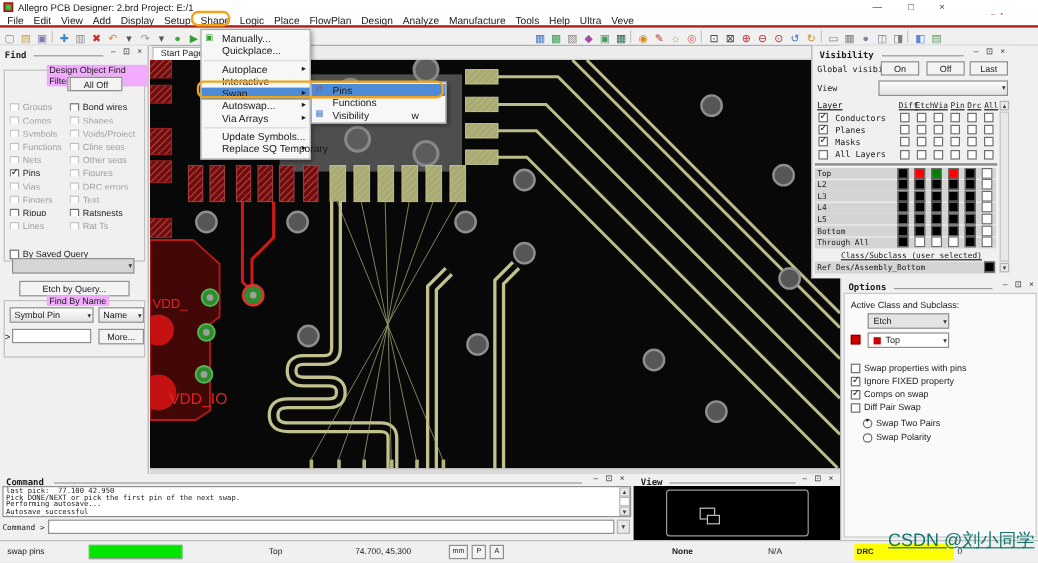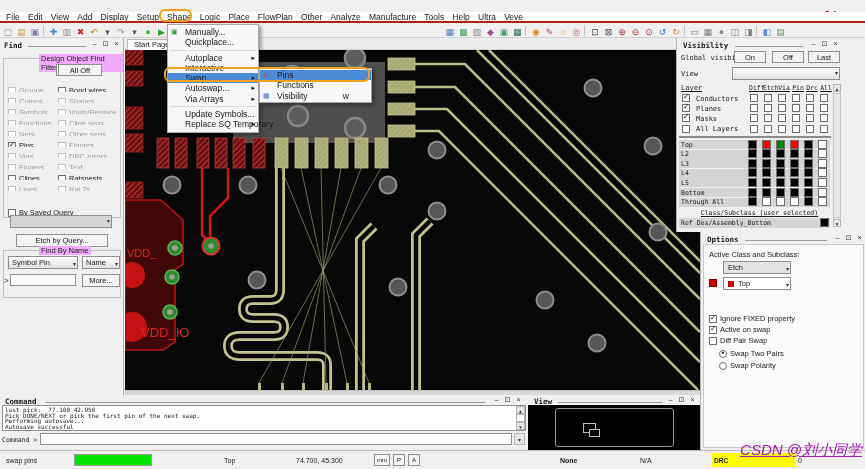--- a/index.html
+++ b/index.html
@@ -64,27 +64,36 @@
   .lcell{width:9px;height:9px;border:1px solid #6e6e6e;background:#fff;display:inline-block;}
   .vrow{position:absolute;left:2px;width:151px;height:9px;background:#d4d4d4;}
   .vrow .rl{position:absolute;left:2px;top:0.5px;font-size:6.5px;font-family:"DejaVu Sans Mono",monospace;}
   .vrow .lcell{position:absolute;top:-0.5px;}
   .catrow{position:absolute;left:2px;width:151px;height:10px;}
   .catrow .lcell{position:absolute;top:0;width:8px;height:8px;}
   .scroll{background:#e8e8e8;border:1px solid #b5b5b5;text-align:center;color:#444;}
   
   .cmdline{font-size:6px;line-height:5.7px;white-space:pre;}
   .statusbar{left:0;top:450px;width:865px;height:19px;background:#f0f0f0;border-top:1px solid #bdbdbd;font-size:7px;}
-  .watermark{font-size:15px;color:#a21caf;text-decoration:underline;z-index:90;font-family:"Liberation Sans",sans-serif;font-style:italic;}
+  .watermark{font-size:15px;color:#0f766e;text-decoration:underline;z-index:90;font-family:"Liberation Sans",sans-serif;}
 </style>
 </head>
 <body>
 
 <div class="screen">
 
+  <div class="abs titlebar">
+    <span class="abs appicon">
+        <i></i>
+      </span>
+    <span class="abs wtitle">Allegro PCB Designer: 2.brd Project: E:/1</span>
+    <span class="abs winbtn" style="left:722px;">—</span>
+    <span class="abs winbtn" style="left:750px;">□</span>
+    <span class="abs winbtn" style="left:776px;">×</span>
+  </div>
   <div class="abs brand">cādence</div>
 
   <div class="abs menubar">
 
       <span>File</span>
 
       <span>Edit</span>
 
       <span>View</span>
 
@@ -95,21 +104,21 @@
       <span>Setup</span>
 
       <span>Shape</span>
 
       <span>Logic</span>
 
       <span>Place</span>
 
       <span>FlowPlan</span>
 
-      <span>Other</span>
+      <span>Design</span>
 
       <span>Analyze</span>
 
       <span>Manufacture</span>
 
       <span>Tools</span>
 
       <span>Help</span>
 
       <span>Ultra</span>
@@ -224,21 +233,21 @@
         <span class="fitem disabled"><span class="cbx"><span class="mk"></span></span><span class="lb">Groups</span></span>
 
         <span class="fitem"><span class="cbx"><span class="mk"></span></span><span class="lb">Bond wires</span></span>
 
         <span class="fitem disabled"><span class="cbx"><span class="mk"></span></span><span class="lb">Comps</span></span>
 
         <span class="fitem disabled"><span class="cbx"><span class="mk"></span></span><span class="lb">Shapes</span></span>
 
         <span class="fitem disabled"><span class="cbx"><span class="mk"></span></span><span class="lb">Symbols</span></span>
 
-        <span class="fitem disabled"><span class="cbx"><span class="mk"></span></span><span class="lb">Voids/Replace</span></span>
+        <span class="fitem disabled"><span class="cbx"><span class="mk"></span></span><span class="lb">Voids/Project</span></span>
 
         <span class="fitem disabled"><span class="cbx"><span class="mk"></span></span><span class="lb">Functions</span></span>
 
         <span class="fitem disabled"><span class="cbx"><span class="mk"></span></span><span class="lb">Cline segs</span></span>
 
         <span class="fitem disabled"><span class="cbx"><span class="mk"></span></span><span class="lb">Nets</span></span>
 
         <span class="fitem disabled"><span class="cbx"><span class="mk"></span></span><span class="lb">Other segs</span></span>
 
         <span class="fitem"><span class="cbx"><span class="mk">✓</span></span><span class="lb">Pins</span></span>
@@ -246,21 +255,21 @@
         <span class="fitem disabled"><span class="cbx"><span class="mk"></span></span><span class="lb">Figures</span></span>
 
         <span class="fitem disabled"><span class="cbx"><span class="mk"></span></span><span class="lb">Vias</span></span>
 
         <span class="fitem disabled"><span class="cbx"><span class="mk"></span></span><span class="lb">DRC errors</span></span>
 
         <span class="fitem disabled"><span class="cbx"><span class="mk"></span></span><span class="lb">Fingers</span></span>
 
         <span class="fitem disabled"><span class="cbx"><span class="mk"></span></span><span class="lb">Text</span></span>
 
-        <span class="fitem"><span class="cbx"><span class="mk"></span></span><span class="lb">Clines</span></span>
+        <span class="fitem"><span class="cbx"><span class="mk"></span></span><span class="lb">Ripup</span></span>
 
         <span class="fitem"><span class="cbx"><span class="mk"></span></span><span class="lb">Ratsnests</span></span>
 
         <span class="fitem disabled"><span class="cbx"><span class="mk"></span></span><span class="lb">Lines</span></span>
 
         <span class="fitem disabled"><span class="cbx"><span class="mk"></span></span><span class="lb">Rat Ts</span></span>
       </div>
 
     <div class="abs" style="left:8px;top:165px;">
       <span class="cbx"></span><span class="lb">By Saved Query</span>
@@ -624,22 +633,23 @@
       <span>Etch</span>
       <span class="arr">▾</span>
     </div>
     <span class="abs" style="left:8px;top:47px;width:8px;height:8px;background:#cc0000;border:1px solid #7a0000;"></span>
     <div class="abs combo" style="left:22px;top:45px;width:68px;height:13px;line-height:12px;padding-left:14px;background:#fff;">
       <span class="abs" style="left:4px;top:3px;width:6px;height:6px;background:#cc0000;"></span>
       <span>Top</span>
       <span class="arr">▾</span>
     </div>
 
+    <div class="abs" style="left:8px;top:66px;"><span class="cbx"><span class="mk"></span></span><span class="lb">Swap properties with pins</span></div>
     <div class="abs" style="left:8px;top:77px;"><span class="cbx"><span class="mk">✓</span></span><span class="lb">Ignore FIXED property</span></div>
-    <div class="abs" style="left:8px;top:88px;"><span class="cbx"><span class="mk">✓</span></span><span class="lb">Active on swap</span></div>
+    <div class="abs" style="left:8px;top:88px;"><span class="cbx"><span class="mk">✓</span></span><span class="lb">Comps on swap</span></div>
     <div class="abs" style="left:8px;top:99px;"><span class="cbx"><span class="mk"></span></span><span class="lb">Diff Pair Swap</span></div>
     <div class="abs" style="left:18px;top:112px;"><span class="radio"><span class="dot">●</span></span><span class="lb">Swap Two Pairs</span></div>
     <div class="abs" style="left:18px;top:124px;"><span class="radio"><span class="dot"></span></span><span class="lb">Swap Polarity</span></div>
   </div>
 
   <div class="abs" style="left:0;top:395px;width:528px;height:55px;background:#f0f0f0;">
     <div class="abs dock-title-text" style="left:5px;top:2px;">Command</div>
     <div class="abs trule" style="left:45px;top:7px;width:440px;"></div>
     <span class="abs dkbtn" style="left:492px;top:1px;">–</span>
     <span class="abs dkbtn" style="left:503px;top:1px;">⊡</span>

